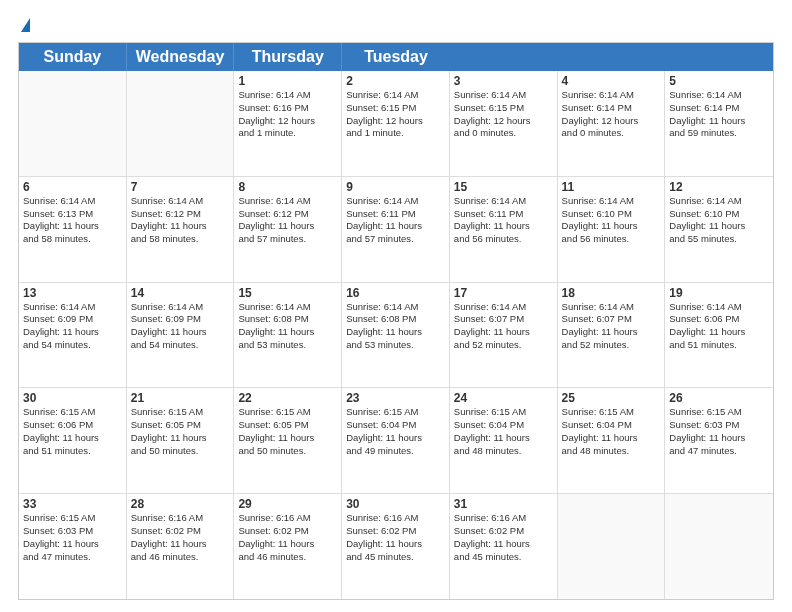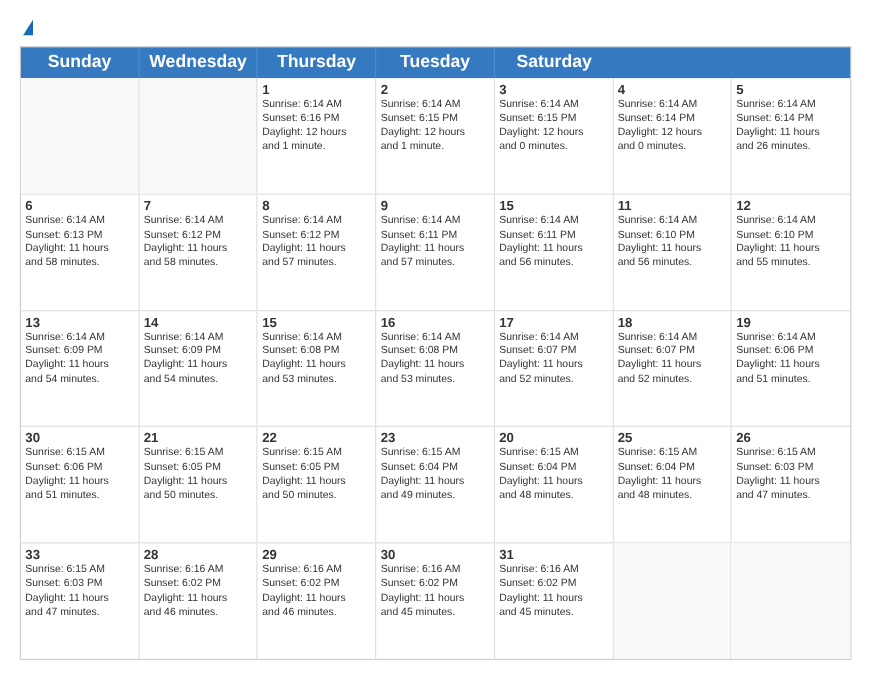--- a/index.html
+++ b/index.html
@@ -130,21 +130,20 @@
       <div class="title-location"></div>
     </div>
   </div>
 
   <div class="calendar">
     <div class="cal-header-row">
     <div class="cal-header-cell">Sunday</div>
         <div class="cal-header-cell">Wednesday</div>
         <div class="cal-header-cell">Thursday</div>
         <div class="cal-header-cell">Tuesday</div>
-        <div class="cal-header-cell">Saturday</div>
       </div>
     <div class="cal-body">
     <div class="cal-row">
           <div class="cal-cell empty"></div>
           <div class="cal-cell empty"></div>
           <div class="cal-cell">
             <span class="day-number">1</span>
             <span class="cell-line">Sunrise: 6:14 AM</span>
             <span class="cell-line">Sunset: 6:16 PM</span>
             <span class="cell-line">Daylight: 12 hours</span>
@@ -169,21 +168,21 @@
             <span class="cell-line">Sunrise: 6:14 AM</span>
             <span class="cell-line">Sunset: 6:14 PM</span>
             <span class="cell-line">Daylight: 12 hours</span>
             <span class="cell-line">and 0 minutes.</span>
           </div>
           <div class="cal-cell">
             <span class="day-number">5</span>
             <span class="cell-line">Sunrise: 6:14 AM</span>
             <span class="cell-line">Sunset: 6:14 PM</span>
             <span class="cell-line">Daylight: 11 hours</span>
-            <span class="cell-line">and 26 minutes.</span>
+            <span class="cell-line">and 59 minutes.</span>
           </div>
         </div>
         <div class="cal-row">
           <div class="cal-cell">
             <span class="day-number">6</span>
             <span class="cell-line">Sunrise: 6:14 AM</span>
             <span class="cell-line">Sunset: 6:13 PM</span>
             <span class="cell-line">Daylight: 11 hours</span>
             <span class="cell-line">and 58 minutes.</span>
           </div>
@@ -304,21 +303,21 @@
             <span class="cell-line">and 50 minutes.</span>
           </div>
           <div class="cal-cell">
             <span class="day-number">23</span>
             <span class="cell-line">Sunrise: 6:15 AM</span>
             <span class="cell-line">Sunset: 6:04 PM</span>
             <span class="cell-line">Daylight: 11 hours</span>
             <span class="cell-line">and 49 minutes.</span>
           </div>
           <div class="cal-cell">
-            <span class="day-number">20</span>
+            <span class="day-number">24</span>
             <span class="cell-line">Sunrise: 6:15 AM</span>
             <span class="cell-line">Sunset: 6:04 PM</span>
             <span class="cell-line">Daylight: 11 hours</span>
             <span class="cell-line">and 48 minutes.</span>
           </div>
           <div class="cal-cell">
             <span class="day-number">25</span>
             <span class="cell-line">Sunrise: 6:15 AM</span>
             <span class="cell-line">Sunset: 6:04 PM</span>
             <span class="cell-line">Daylight: 11 hours</span>

